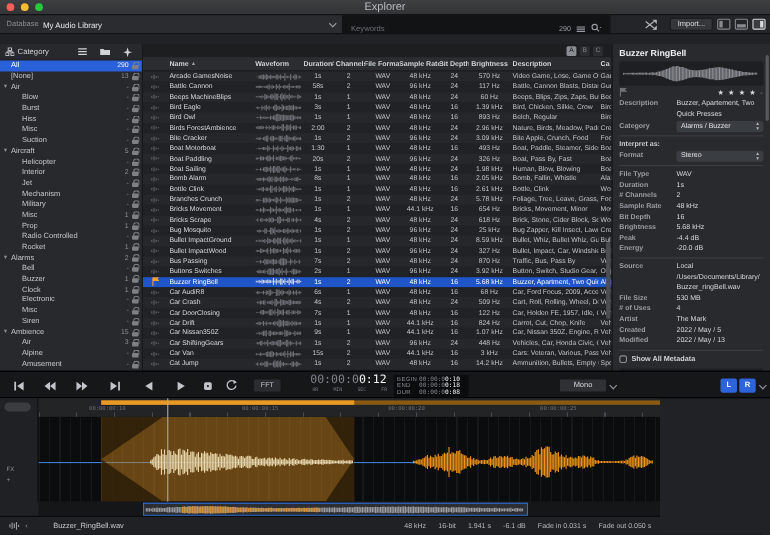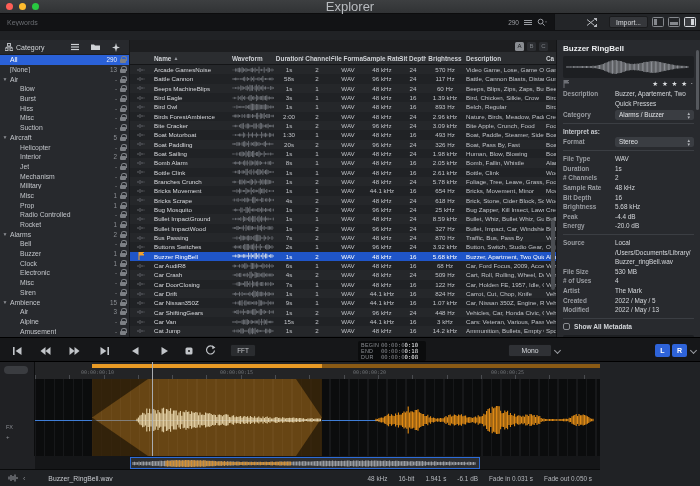--- a/index.html
+++ b/index.html
@@ -2,28 +2,28 @@
 <html><head>
 <meta charset="utf-8">
 <style>
 *{margin:0;padding:0;box-sizing:border-box}
 html,body{width:700px;height:486px;overflow:hidden}
 body{font-family:"Liberation Sans",sans-serif;background:#141517;color:#c6c9ce;-webkit-font-smoothing:antialiased}
 #app{position:relative;width:700px;height:486px;background:#202225;overflow:hidden}
 
 #titlebar{position:absolute;left:0;top:0;width:700px;height:14px;background:linear-gradient(#3d3f41,#313335);border-bottom:1px solid #0c0c0d;display:flex;align-items:center}
 .tl{width:7px;height:7px;border-radius:50%;margin-left:6px}
-#win-title{position:absolute;left:0;right:0;text-align:center;font-size:13px;color:#b9bcc0}
+#win-title{position:absolute;left:0;right:0;text-align:center;font-size:10px;color:#b9bcc0}
 
 #toolbar{position:absolute;left:0;top:14px;width:700px;height:17px;display:flex;background:#1d1e20;border-bottom:1px solid #101113}
 .db-select{width:312px;background:#2a2c2f;border-right:1px solid #0e0f10;display:flex;align-items:center;padding:0 6px;gap:4px}
 .db-label{font-size:6.8px;color:#8b8e93}
 .db-value{font-size:7.2px;color:#e6e8ea}
 .chev{width:5px;height:5px;border-right:1px solid #9a9da2;border-bottom:1px solid #9a9da2;transform:rotate(45deg);margin-left:auto;margin-top:-2px}
-.searchbox{flex:1;background:#121315;display:flex;align-items:center;padding:0 7px;gap:5px}
+.searchbox{flex:1;background:#121315;display:flex;align-items:flex-end;padding:0 7px;gap:5px}
 .searchbox input{flex:1;background:transparent;border:none;outline:none;color:#d6d9dd;font-size:7px;font-family:"Liberation Sans",sans-serif}
 .searchbox input::placeholder{color:#6b6e73}
 .res-count{font-size:6.5px;color:#9a9da2}
 .tb-right{width:146px;background:#232528;display:flex;align-items:center;justify-content:flex-end;gap:4px;padding:0 4px;border-left:1px solid #101113}
 .import-btn{background:#35373b;border:1px solid #1a1b1d;border-radius:2px;color:#d9dbde;font-size:6.8px;padding:1.5px 6px}
 .layoutbtn{width:12px;height:10px;border:1px solid #85888d;border-radius:1.5px;position:relative;background:#232528}
 .layoutbtn i{position:absolute;background:#85888d}
 .layoutbtn.active{border-color:#d5d8dc;background:#3a3c40}
 .layoutbtn.active i{background:#d5d8dc}
 
@@ -132,20 +132,25 @@
 <div id="app">
 
   <div id="titlebar">
     <div class="tl" style="background:#ff5f57"></div>
     <div class="tl" style="background:#febc2e"></div>
     <div class="tl" style="background:#28c840"></div>
     <div id="win-title">Explorer</div>
   </div>
 
   <div id="toolbar">
+    <div class="db-select">
+      <span class="db-label">Database</span>
+      <span class="db-value">My Audio Library</span>
+      <span class="chev"></span>
+    </div>
     <div class="searchbox">
       <input placeholder="Keywords" style="">
       <span class="res-count">290</span>
       <span>
           <svg width="8" height="7">
             <g stroke="#9a9da2" stroke-width="1">
               <line x1="0" y1="1.5" x2="8" y2="1.5"></line>
               <line x1="0" y1="3.5" x2="8" y2="3.5"></line>
               <line x1="0" y1="5.5" x2="8" y2="5.5"></line>
             </g>
@@ -1378,20 +1383,29 @@
         </svg>
       </span>
     <span class="tbtn" style="left:202px;width:16px">
         <svg width="11" height="11">
           <path d="M8.6 2.4A4 4 0 1 0 9.5 5.5" fill="none" stroke="#c2c5c9" stroke-width="1.2"></path>
           <path d="M7.2 0.2 10.4 2.4 7.4 4.2z" fill="#c2c5c9"></path>
         </svg>
       </span>
     <span class="fftbtn">FFT</span>
 
+    <div id="timebox">
+      <div id="time-main"><span class="dim">00:00:0</span><span class="bright">0:12</span></div>
+      <div class="time-labels">
+        <span>HR</span>
+          <span>MIN</span>
+          <span>SEC</span>
+          <span>FR</span>
+      </div>
+    </div>
     <div id="bed">
       <div class="bedrow">
           <span class="bl">BEGIN</span>
           <span class="bv" id="beginv"><span class="dim">00:00:0</span><span class="bright">0:10</span></span>
         </div>
       <div class="bedrow">
           <span class="bl">END</span>
           <span class="bv" id="endv"><span class="dim">00:00:0</span><span class="bright">0:18</span></span>
         </div>
       <div class="bedrow">

